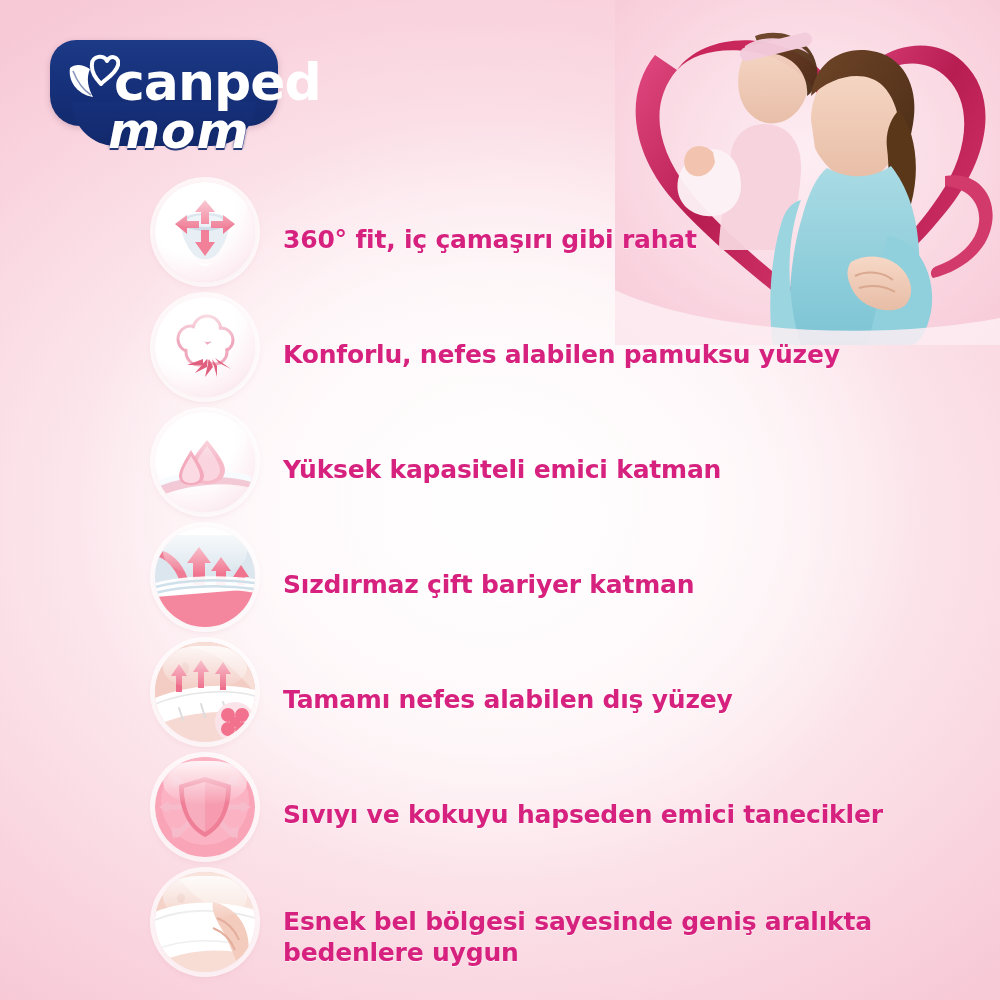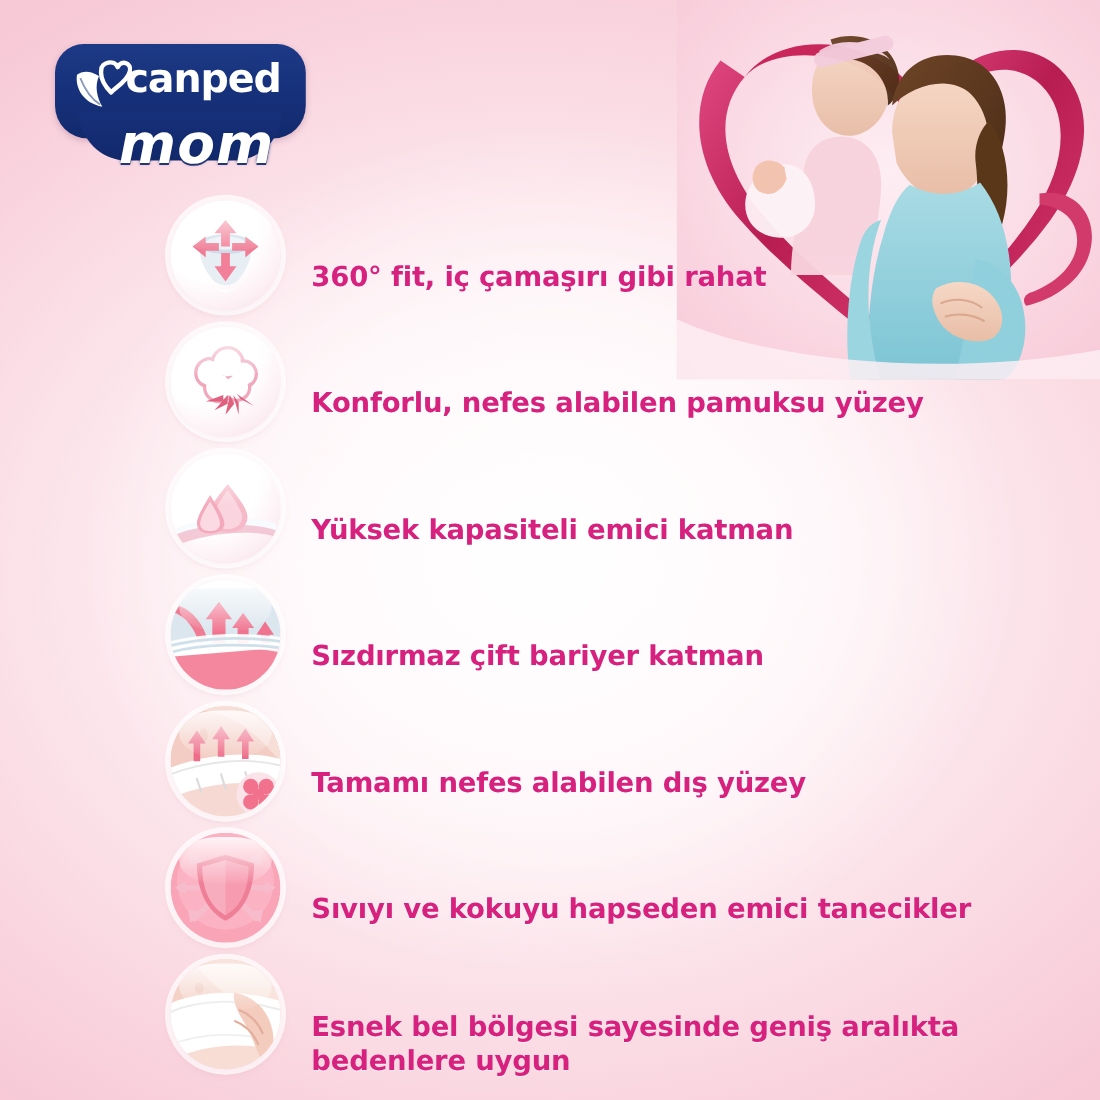--- a/index.html
+++ b/index.html
@@ -28,21 +28,21 @@
     box-shadow:0 2px 6px rgba(120,60,90,.25);
   }
   .logo-badge:after{
     content:"";position:absolute;left:22px;bottom:-20px;width:184px;height:44px;
     background:linear-gradient(180deg,#16307a 0%,#12296b 100%);
     border-radius:0 0 48px 48px;
   }
   .logo-mark{position:absolute;left:24px;top:14px;width:54px;height:60px;z-index:3;}
   .logo-word{
     position:absolute;left:72px;top:16px;z-index:3;
-    color:#ffffff;font-size:36px;font-weight:bold;letter-spacing:-1px;
+    color:#ffffff;font-size:52px;font-weight:bold;letter-spacing:-1px;
     font-family:"DejaVu Sans",sans-serif;
   }
   .logo-sub{
     position:absolute;left:66px;top:66px;z-index:4;
     color:#ffffff;font-size:50px;font-weight:bold;font-style:italic;
     letter-spacing:1px;font-family:"DejaVu Sans",sans-serif;
     text-shadow:0 2px 0 rgba(18,41,107,.9), 0 0 3px rgba(18,41,107,.9);
   }
 
   
@@ -65,21 +65,20 @@
     background:linear-gradient(180deg,rgba(255,255,255,.85) 0%,rgba(255,255,255,0) 100%);
     pointer-events:none;
   }
   .icon-wrap svg{position:absolute;left:0;top:0;}
   .feat-text{
     position:absolute;left:128px;top:50%;transform:translateY(-50%);
     color:#d6217e;font-size:25px;font-weight:bold;line-height:1.22;
     letter-spacing:-.2px;white-space:pre-line;
     font-family:"DejaVu Sans",sans-serif;
     text-shadow:0 1px 0 rgba(255,255,255,.55);
-    margin-top:12px;
   }
 </style>
 </head>
 <body>
 
 <div id="poster">
 
   <div class="bg-glow"></div>
 
   <div class="logo">

